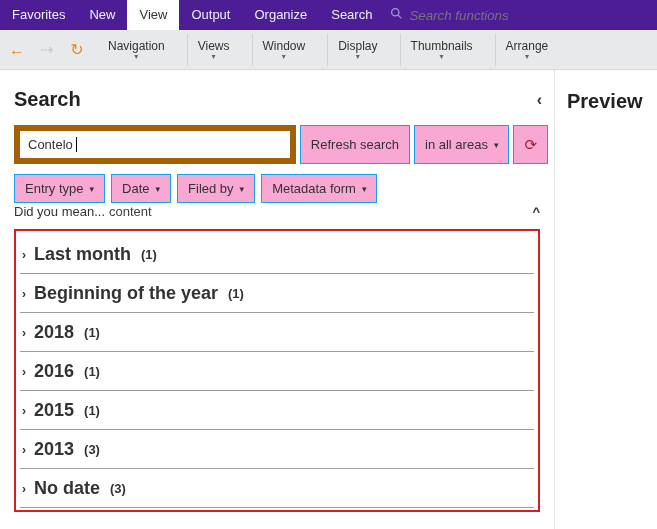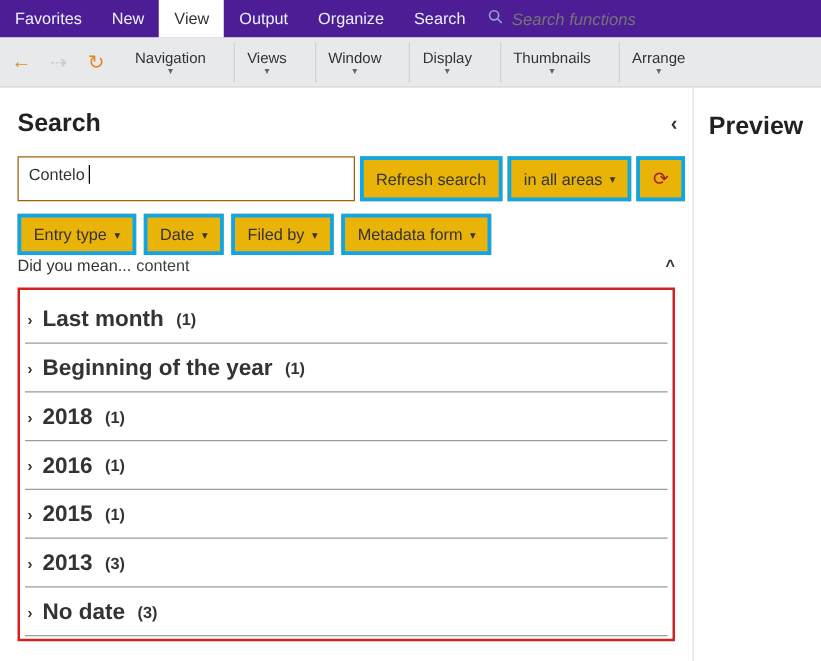--- a/index.html
+++ b/index.html
@@ -16,23 +16,23 @@
   .toolbar .tbitem:first-of-type { border-left:none; }
   .toolbar .tbitem span.lbl { font-size:12px; line-height:14px; }
   .toolbar .tbitem span.dd { font-size:8px; color:#666; line-height:8px; }
   .main { display:flex; height: calc(529px - 70px); }
   .left { width: 555px; border-right:1px solid #e1e3e5; padding: 18px 6px 4px 14px; overflow:hidden; }
   .right { flex:1; padding: 20px 12px; }
   .hrow { display:flex; align-items:center; justify-content:space-between; margin-bottom: 14px; }
   h1 { font-size: 20px; font-weight:700; color:#222; }
   .chevbtn { font-size:16px; font-weight:700; cursor:pointer; padding: 2px 6px; }
   .row1 { display:flex; gap:4px; margin-bottom: 10px; }
-  .fld { border:1px solid #a16207; padding: 6px 8px; font-size:13px; background:#fff; }
+  .fld { border:6px solid #a16207; padding: 6px 8px; font-size:13px; background:#fff; }
   .fld.searchbox { flex:1; }
-  .btn { border:3px solid #0ea5e9; background:#eab308; padding: 6px 10px; font-size:13px; cursor:pointer; display:flex; align-items:center; gap:6px;text-align:center; }
+  .btn { border:1px solid #0ea5e9; background:#f9a8d4; padding: 6px 10px; font-size:13px; cursor:pointer; display:flex; align-items:center; gap:6px;text-align:center; }
   .btn .dd { font-size:9px; color:#333; }
   .refreshicon { color:#a11f2d; font-size:15px; }
   .row2 { display:flex; gap:6px; margin-bottom:1px; }
   .suggest { font-size:13px; display:flex; align-items:center; gap:4px; margin-bottom:10px; }
   .suggest a { color:#404040; text-decoration:none; cursor:pointer; }
   .collapse { margin-left:auto; font-size:13px; font-weight:700; cursor:pointer; padding-right:8px; }
   .resultsbox { border:2px solid #d42020; width: 526px; padding: 4px 4px 2px 4px; }
   .resrow { border-bottom:1px solid #9b9b9b; padding: 9px 2px 8px 2px; display:flex; align-items:center; gap:8px; cursor:pointer; }
   .resrow .chev { font-size:12px; font-weight:900; }
   .resrow .lbl { font-size:18px; font-weight:700; }

